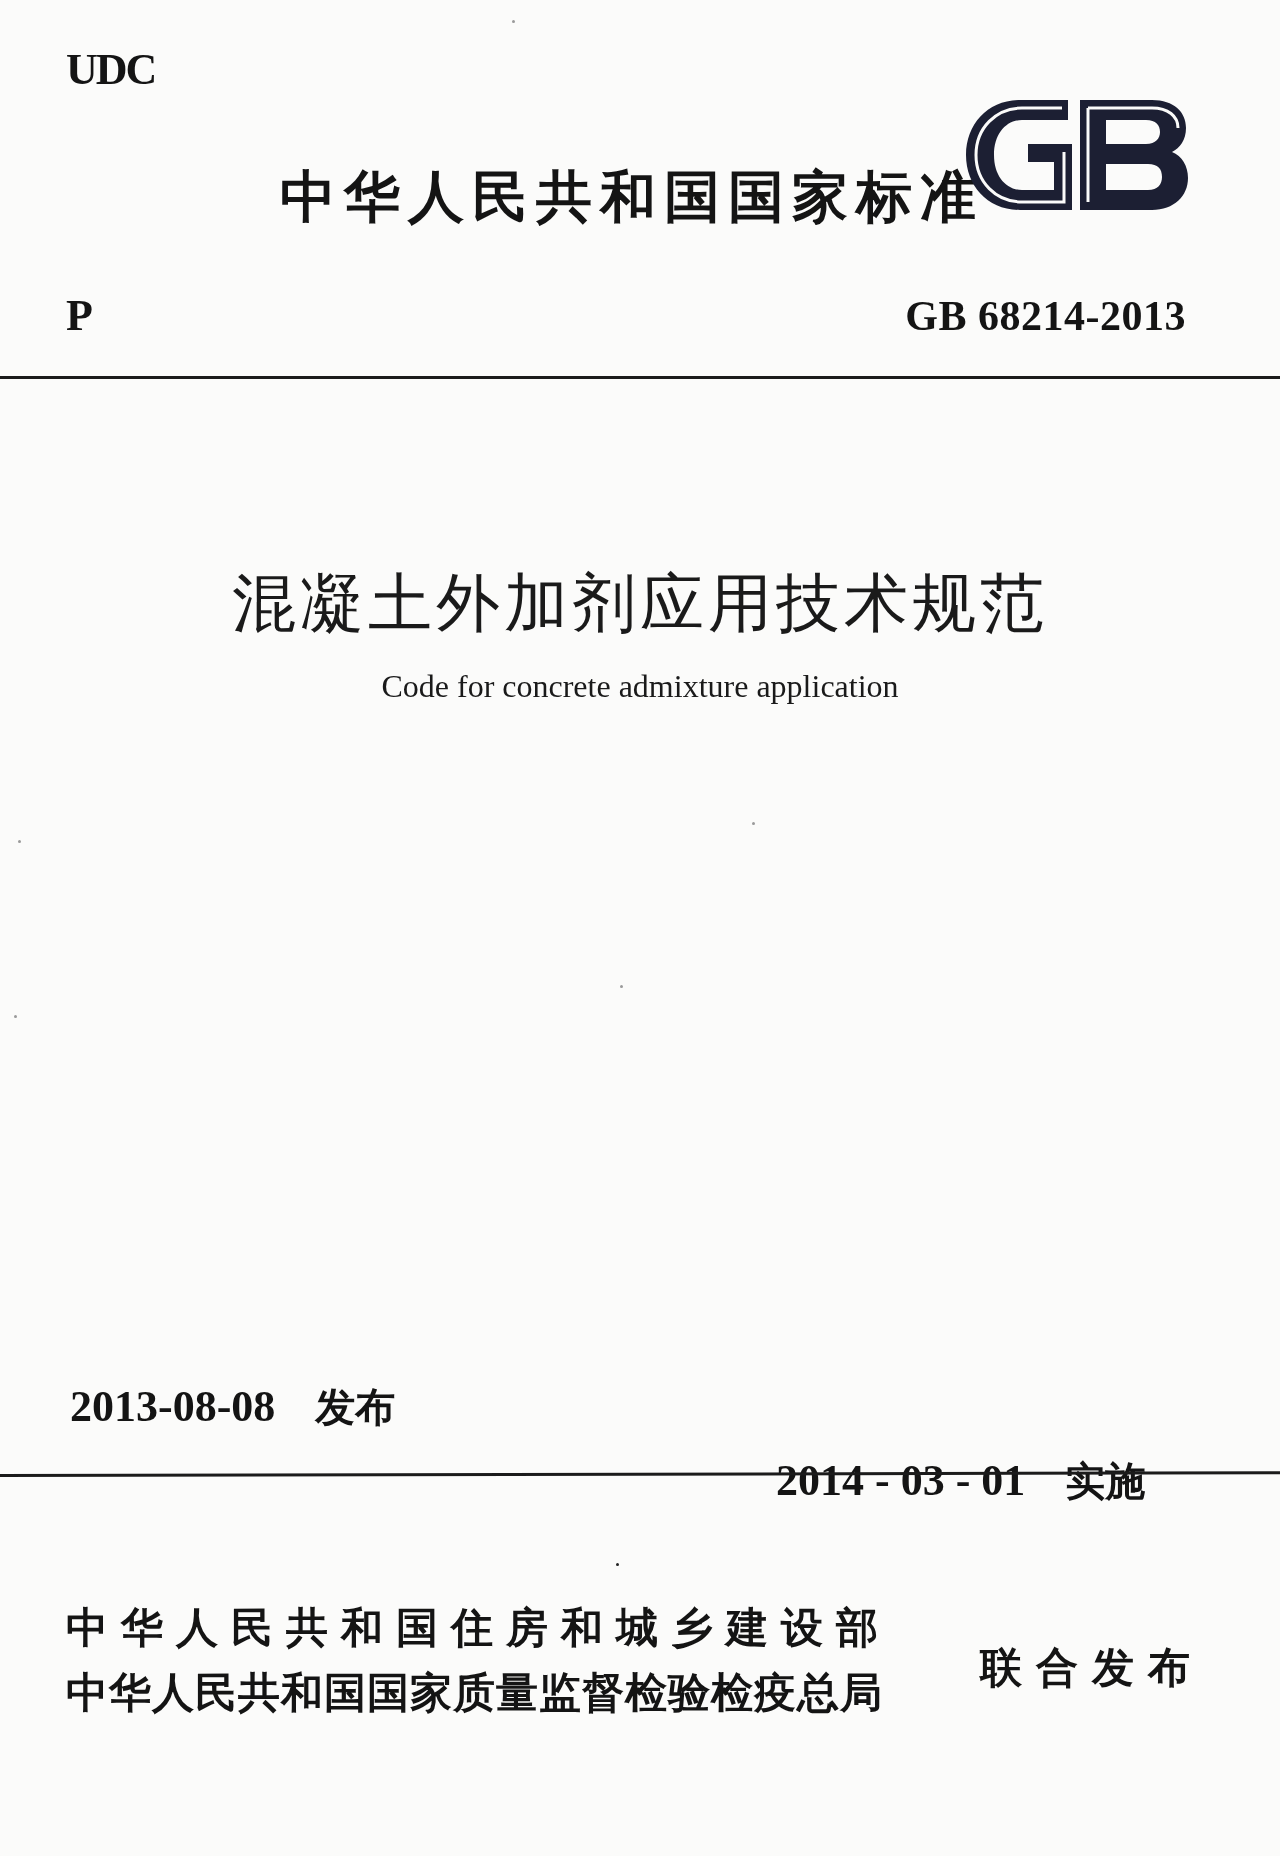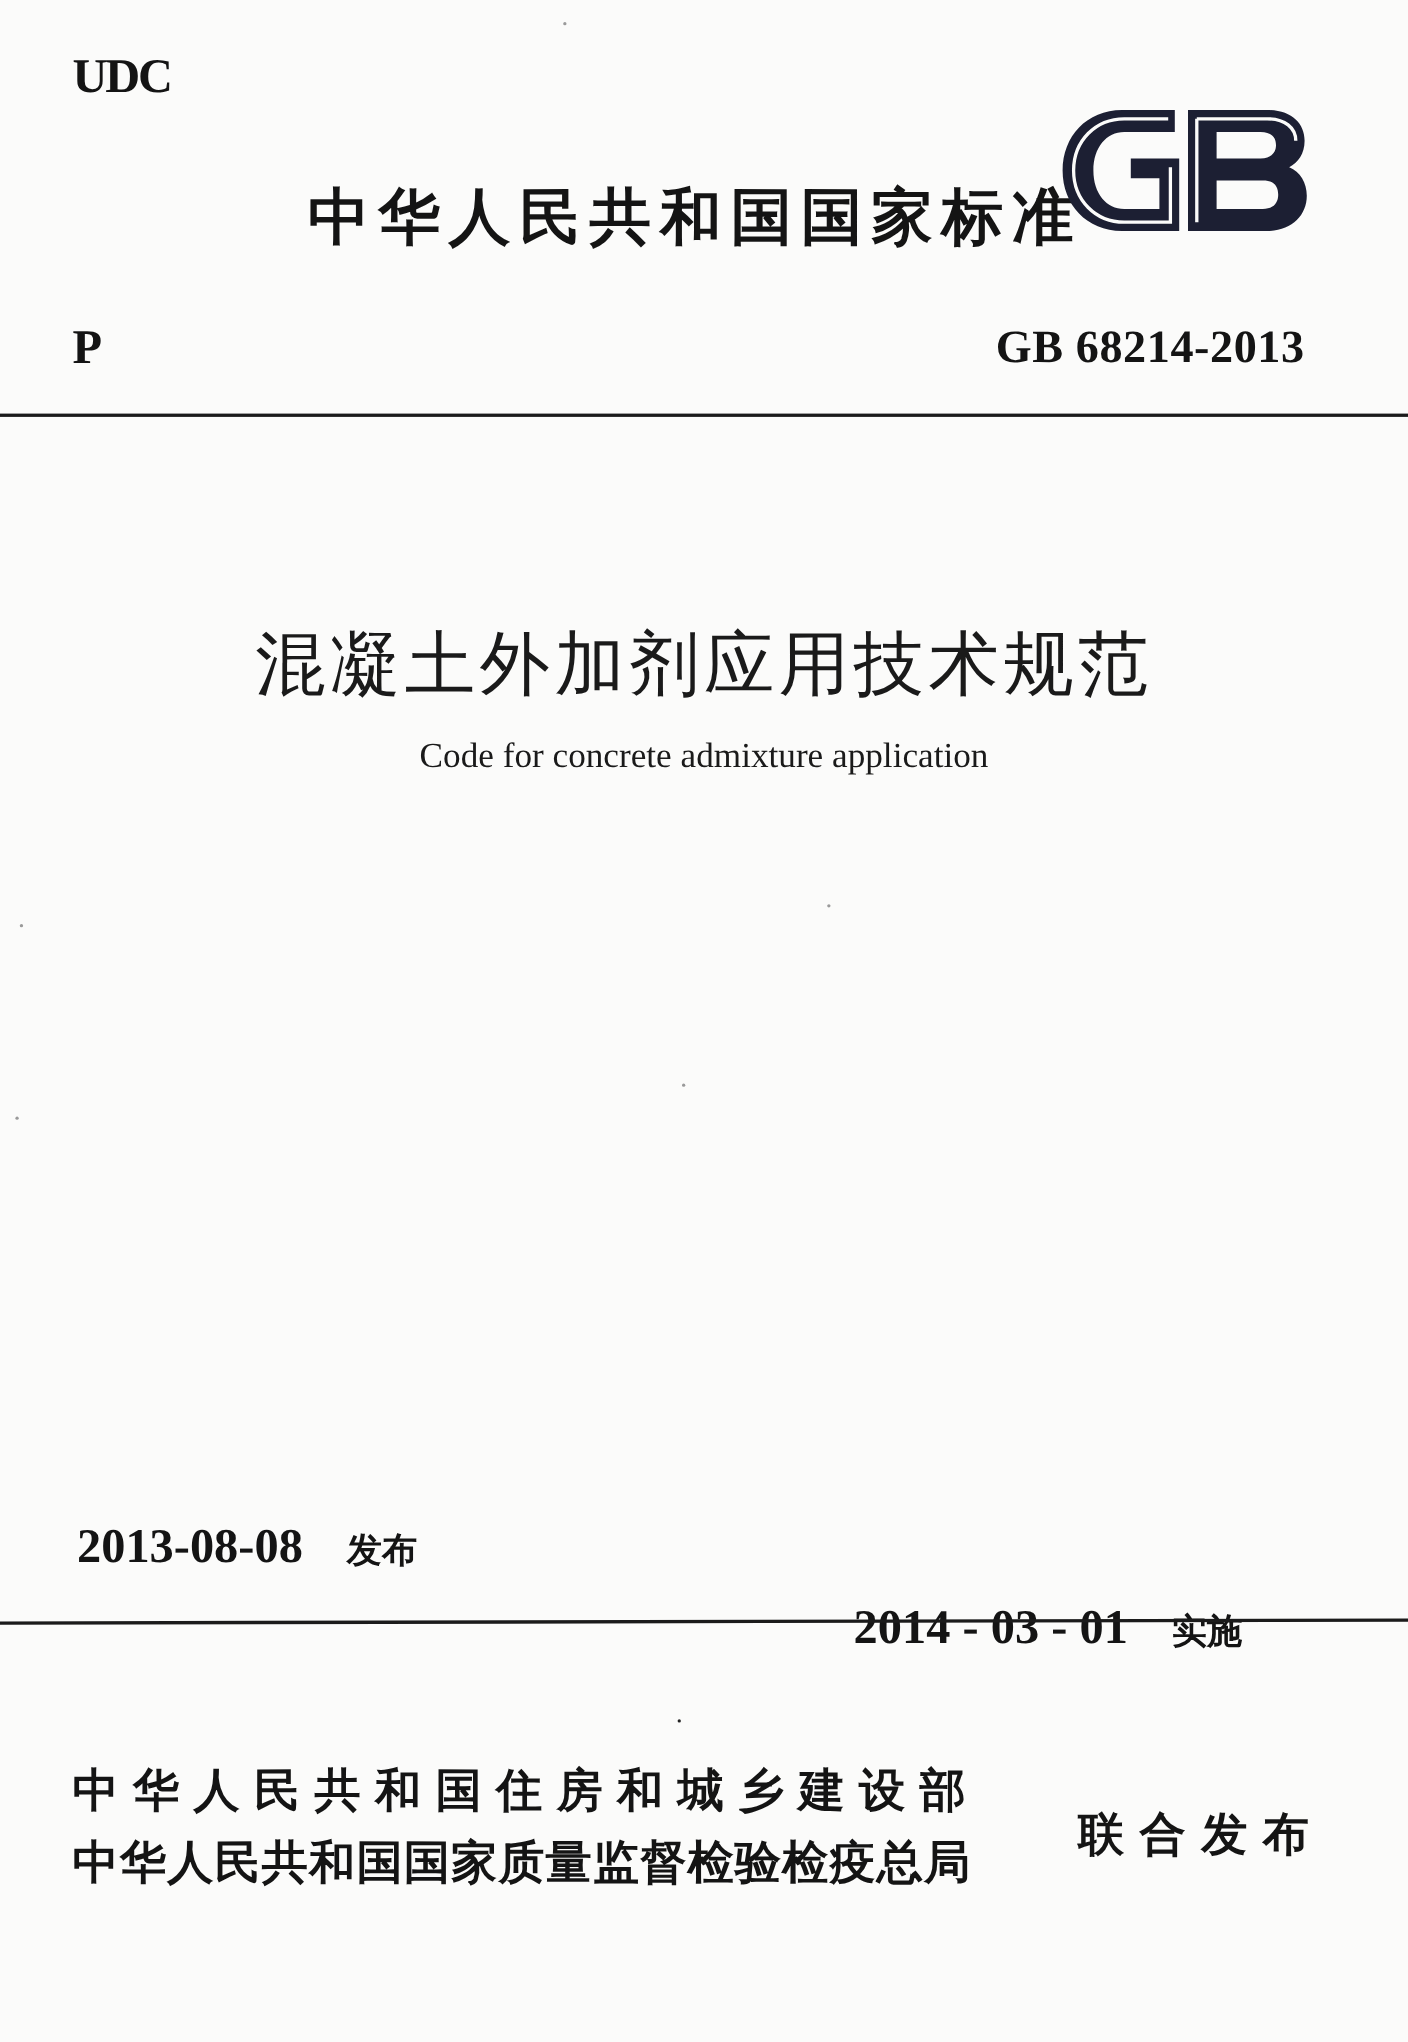--- a/index.html
+++ b/index.html
@@ -15,21 +15,21 @@
   .gb-logo { left:962px; top:98px; width:228px; height:114px; }
   .cat { left:66px; top:290px; font-size:44px; font-weight:bold; }
   .stdno { right:94px; top:292px; font-size:42px; font-weight:bold; letter-spacing:0.5px; }
   .rule { left:0; width:1280px; height:3px; background:#1b1b1b; }
   .rule1 { top:376px; }
   .rule2 { top:1474px; transform:rotate(-0.12deg); transform-origin:left center; }
   .title { left:0; width:1280px; top:560px; text-align:center; font-family:"DejaVu Serif", serif; font-size:64px; letter-spacing:4px; color:#1a1a1a; }
   .subtitle { left:0; width:1280px; top:668px; text-align:center; font-size:32px; color:#1a1a1a; }
   .date-issue { left:70px; top:1380px; font-size:44px; font-weight:bold; }
   .date-impl { left:776px; top:1454px; font-size:44px; font-weight:bold; }
-  .date-issue .lbl, .date-impl .lbl { font-family:"DejaVu Sans", sans-serif; font-weight:bold; font-size:32px; margin-left:40px; }
+  .date-issue .lbl, .date-impl .lbl { font-family:"DejaVu Sans", sans-serif; font-weight:bold; font-size:40px; margin-left:40px; }
   .issuer1 { left:66px; top:1600px; font-size:42px; font-weight:bold; letter-spacing:13px; }
   .issuer2 { left:66px; top:1665px; font-size:42px; font-weight:bold; letter-spacing:1px; }
   .joint { left:980px; top:1640px; font-size:42px; font-weight:bold; letter-spacing:14px; }
   .speck { position:absolute; width:3px; height:3px; border-radius:50%; background:#9a9a9a; }
 </style>
 </head>
 <body>
 
 <div class="abs serif udc">UDC</div>
 

